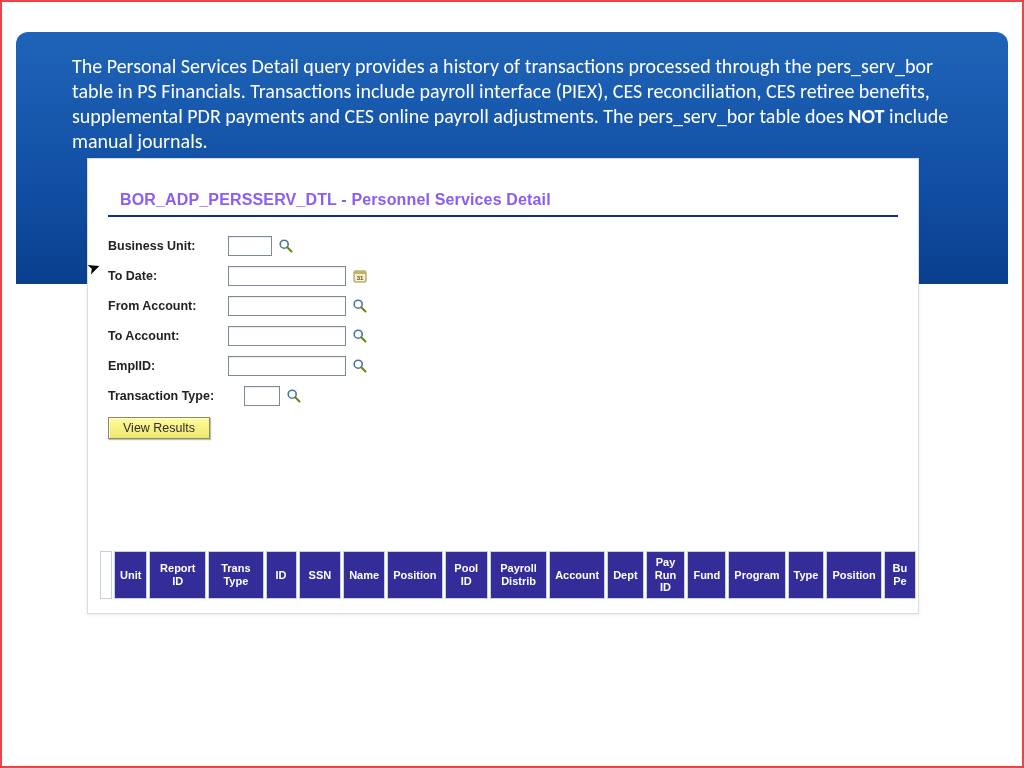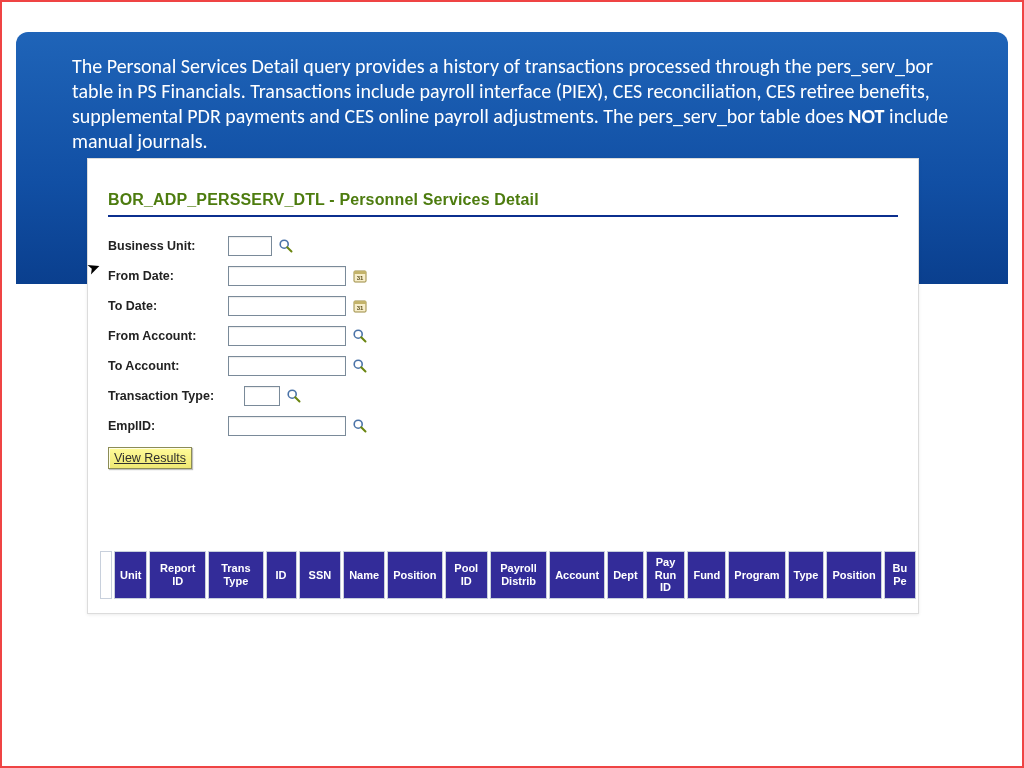--- a/index.html
+++ b/index.html
@@ -34,25 +34,25 @@
       position: absolute;
       top: 156px;
       left: 85px;
       width: 832px;
       height: 456px;
       background: #ffffff;
       border: 1px solid #dcdcdc;
       box-shadow: 0 1px 3px rgba(0,0,0,0.08);
     }
     .panel-title {
-      margin: 32px 20px 6px 20px;
+      margin: 32px 20px 6px 32px;
       font-family: Verdana, Arial, sans-serif;
       font-size: 16px;
       font-weight: 800;
-      color: #4d7c0f;
+      color: #8b5cf6;
       letter-spacing: 0.15px;
     }
     .panel-rule {
       margin: 0 20px 14px 20px;
       height: 2px;
       background: #0b2f8e;
     }
     .form-area {
       margin: 2px 20px;
       font-family: Verdana, Arial, sans-serif;
@@ -81,29 +81,28 @@
     .in-xs     { width: 36px; }
     .helper-icon {
       width: 16px; height: 16px;
       margin-left: 6px;
       display: inline-flex;
       align-items: center; justify-content: center;
     }
     .view-results {
       display: inline-block;
       margin-top: 6px;
-      padding: 3px 5px;
+      padding: 3px 14px;
       background: linear-gradient(#fffb99, #efe873);
       border: 1px solid #8c8c56;
       font-family: Verdana, Arial, sans-serif;
       font-size: 12.5px;
       color: #2f2f2f;
       box-shadow: 1px 1px 1px rgba(0,0,0,0.25), inset 1px 1px 0 #ffffe6;
       cursor: pointer;
-      text-decoration: underline;
     }
     .cursor-arrow {
       position: absolute;
       top: 256px;
       left: 85px;
       font-size: 16px;
       color: #000;
       transform: rotate(-20deg);
       pointer-events: none;
     }
@@ -162,80 +161,69 @@
         <span class="form-label">Business Unit:</span>
         <input type="text" class="in-small" value="" style="">
         <span class="helper-icon">
           <svg width="14" height="14" viewBox="0 0 14 14">
               <circle cx="5.2" cy="5.2" r="4" fill="none" stroke="#4a73a8" stroke-width="1.6"></circle>
               <line x1="8.2" y1="8.2" x2="12.5" y2="12.5" stroke="#6a850f" stroke-width="2" stroke-linecap="round"></line>
             </svg>
         </span>
       </div>
 
-      <div class="form-row">
-        <span class="form-label">From Date:</span>
+
+      <div class="form-row">
+        <span class="form-label">To Date:</span>
         <input type="text" class="in-med" value="" style="">
         <span class="helper-icon">
           <svg width="14" height="14" viewBox="0 0 14 14">
               <rect x="1" y="2" width="12" height="11" rx="1" fill="#f7eecb" stroke="#9a8a40"></rect>
               <rect x="1" y="2" width="12" height="3" fill="#c3b36a"></rect>
               <text x="7" y="11" font-size="6" text-anchor="middle" fill="#5a4e1a" font-family="Arial" font-weight="bold">31</text>
             </svg>
         </span>
       </div>
 
       <div class="form-row">
-        <span class="form-label">To Date:</span>
-        <input type="text" class="in-med" value="" style="">
-        <span class="helper-icon">
-          <svg width="14" height="14" viewBox="0 0 14 14">
-              <rect x="1" y="2" width="12" height="11" rx="1" fill="#f7eecb" stroke="#9a8a40"></rect>
-              <rect x="1" y="2" width="12" height="3" fill="#c3b36a"></rect>
-              <text x="7" y="11" font-size="6" text-anchor="middle" fill="#5a4e1a" font-family="Arial" font-weight="bold">31</text>
-            </svg>
-        </span>
-      </div>
-
-      <div class="form-row">
         <span class="form-label">From Account:</span>
         <input type="text" class="in-med" value="" style="">
         <span class="helper-icon">
           <svg width="14" height="14" viewBox="0 0 14 14">
               <circle cx="5.2" cy="5.2" r="4" fill="none" stroke="#4a73a8" stroke-width="1.6"></circle>
               <line x1="8.2" y1="8.2" x2="12.5" y2="12.5" stroke="#6a850f" stroke-width="2" stroke-linecap="round"></line>
             </svg>
         </span>
       </div>
 
       <div class="form-row">
         <span class="form-label">To Account:</span>
+        <input type="text" class="in-med" value="" style="">
+        <span class="helper-icon">
+          <svg width="14" height="14" viewBox="0 0 14 14">
+              <circle cx="5.2" cy="5.2" r="4" fill="none" stroke="#4a73a8" stroke-width="1.6"></circle>
+              <line x1="8.2" y1="8.2" x2="12.5" y2="12.5" stroke="#6a850f" stroke-width="2" stroke-linecap="round"></line>
+            </svg>
+        </span>
+      </div>
+
+      <div class="form-row">
+        <span class="form-label">EmplID:</span>
         <input type="text" class="in-med" value="" style="">
         <span class="helper-icon">
           <svg width="14" height="14" viewBox="0 0 14 14">
               <circle cx="5.2" cy="5.2" r="4" fill="none" stroke="#4a73a8" stroke-width="1.6"></circle>
               <line x1="8.2" y1="8.2" x2="12.5" y2="12.5" stroke="#6a850f" stroke-width="2" stroke-linecap="round"></line>
             </svg>
         </span>
       </div>
 
       <div class="form-row">
         <span class="form-label" style="width:136px">Transaction Type:</span>
         <input type="text" class="in-xs" value="" style="">
-        <span class="helper-icon">
-          <svg width="14" height="14" viewBox="0 0 14 14">
-              <circle cx="5.2" cy="5.2" r="4" fill="none" stroke="#4a73a8" stroke-width="1.6"></circle>
-              <line x1="8.2" y1="8.2" x2="12.5" y2="12.5" stroke="#6a850f" stroke-width="2" stroke-linecap="round"></line>
-            </svg>
-        </span>
-      </div>
-
-      <div class="form-row">
-        <span class="form-label">EmplID:</span>
-        <input type="text" class="in-med" value="" style="">
         <span class="helper-icon">
           <svg width="14" height="14" viewBox="0 0 14 14">
               <circle cx="5.2" cy="5.2" r="4" fill="none" stroke="#4a73a8" stroke-width="1.6"></circle>
               <line x1="8.2" y1="8.2" x2="12.5" y2="12.5" stroke="#6a850f" stroke-width="2" stroke-linecap="round"></line>
             </svg>
         </span>
       </div>
 
       <button class="view-results">View Results</button>
 

